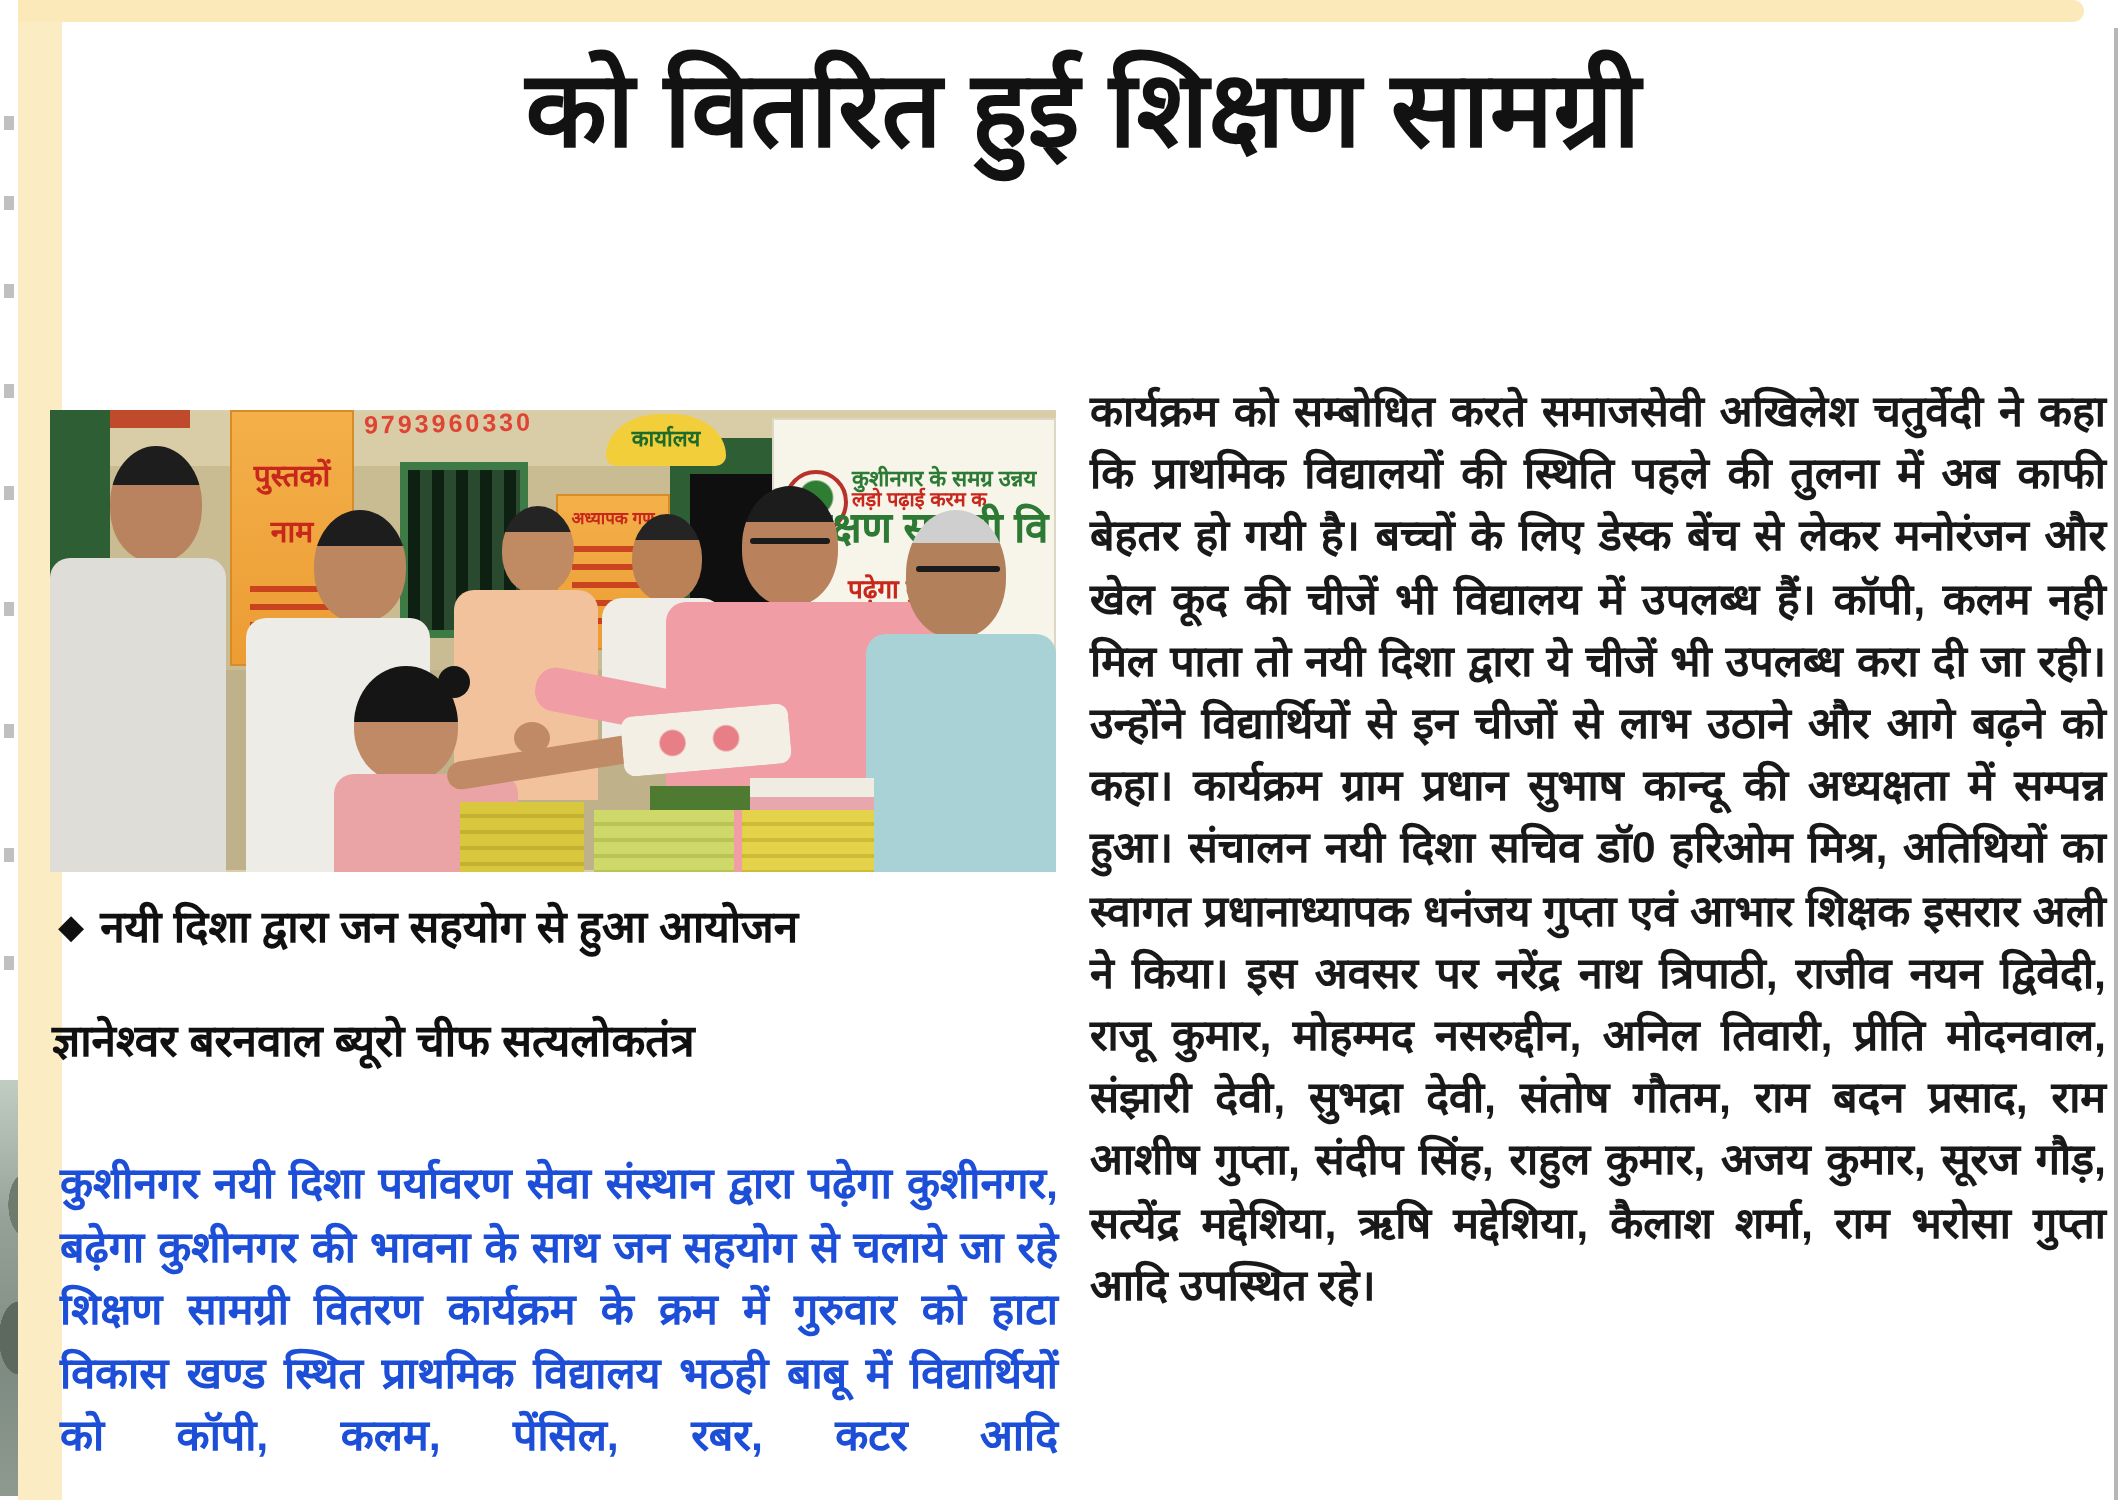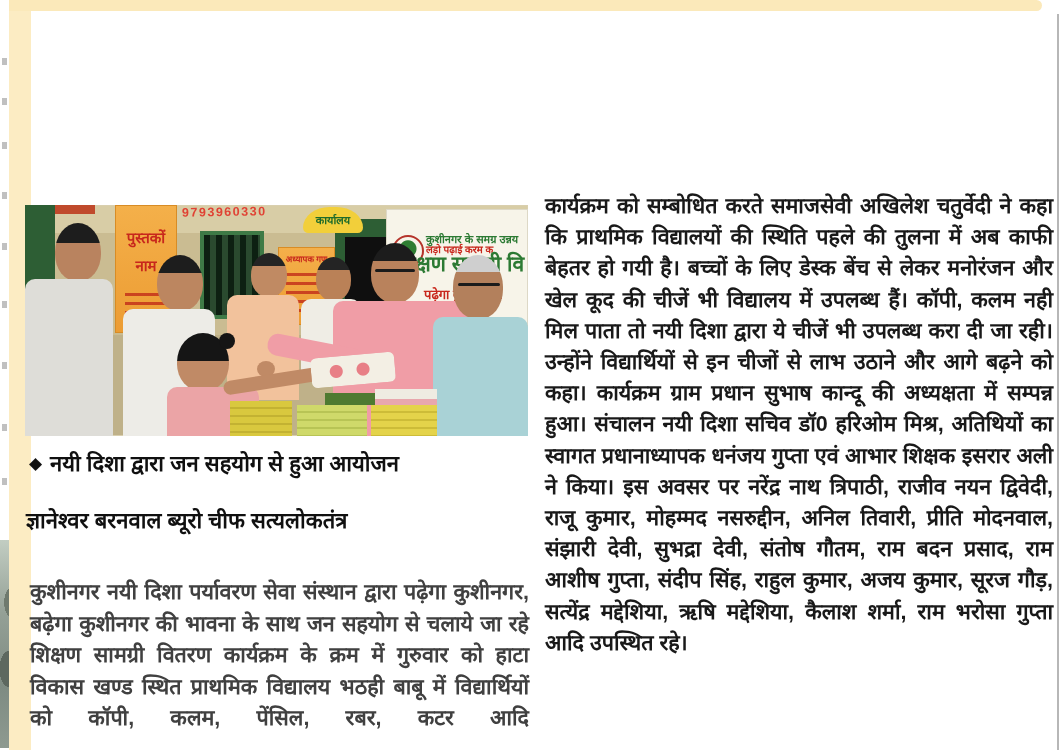--- a/index.html
+++ b/index.html
@@ -47,21 +47,21 @@
     background:radial-gradient(circle at 50% 42%,#2e7d32 0 8px,#f7f4e9 9px);}
   .head{position:absolute;border-radius:50% 50% 46% 46%;}
   .torso{position:absolute;border-radius:10px 10px 0 0;}
   .glasses{position:absolute;height:0;border-top:3px solid #1b1b1b;border-radius:2px;}
   
   .caption{position:absolute;left:29px;top:447px;font-size:22px;font-weight:bold;color:#101010;}
   .caption .diamond{font-size:17px;margin-right:8px;position:relative;top:-2px;}
   .byline{position:absolute;left:26px;top:504px;font-size:22px;font-weight:bold;color:#101010;}
   
   .col-left{position:absolute;left:30px;top:577px;width:499px;
-    font-size:21.5px;line-height:31.6px;font-weight:600;text-align:justify;text-align-last:justify;color:#404040;}
+    font-size:21.5px;line-height:31.6px;font-weight:600;text-align:justify;text-align-last:justify;color:#1d4ed8;}
   .col-right{position:absolute;left:545px;top:191px;width:508px;
     font-size:21.5px;line-height:31.2px;font-weight:600;text-align:justify;color:#191919;}
   .col-right p{margin:0;}
 </style>
 </head>
 <body>
 
 <div>
 
   <div class="edge-strip">
@@ -75,20 +75,21 @@
     <div class="edge-mark" style="top:424px"></div>
     <div class="edge-mark" style="top:478px"></div>
   </div>
   <div class="adjacent-photo-fragment"></div>
 
   <div class="frame-left"></div>
   <div class="frame-top"></div>
   <div class="right-rule"></div>
 
   <div class="headline">
+    <div>को वितरित हुई शिक्षण सामग्री</div>
   </div>
 
   <div class="photo">
 
     <div class="abs door" style="left:0;top:0;width:30px;height:165px"></div>
     <div class="abs" style="left:30px;top:0;width:40px;height:9px;background:#c04a2c"></div>
     <div class="abs grill" style="left:175px;top:26px;width:56px;height:80px"></div>
     <div class="abs door" style="left:310px;top:14px;width:73px;height:104px">
       <div class="abs" style="left:10px;top:18px;width:42px;height:80px;background:#0f0f0f"></div>
     </div>

